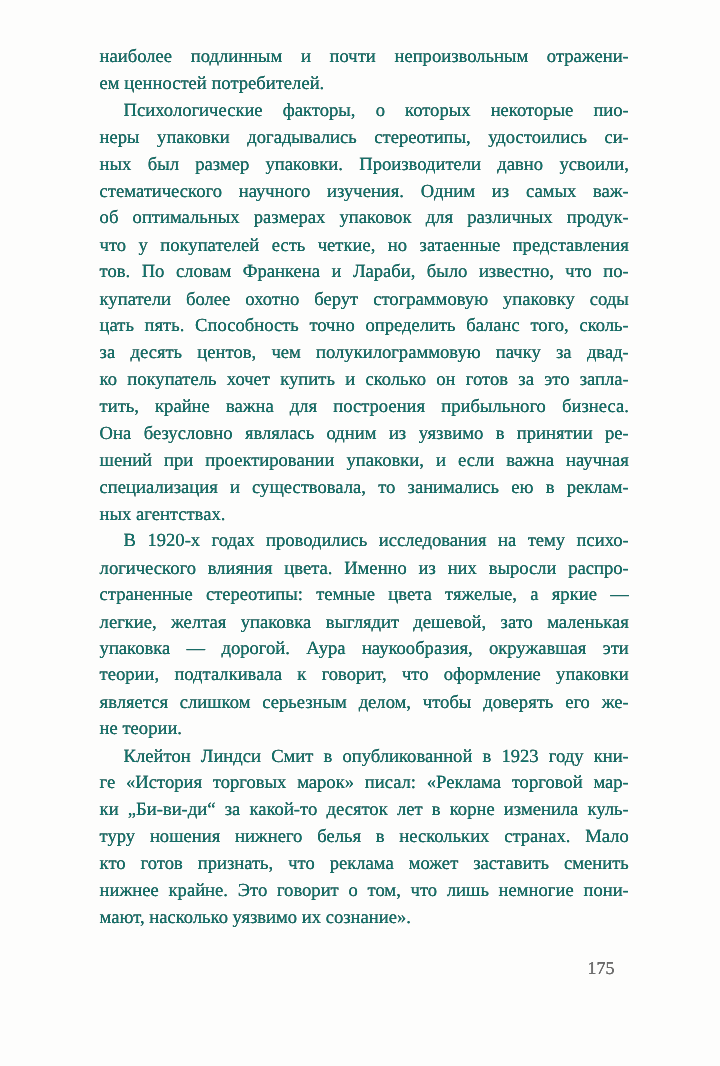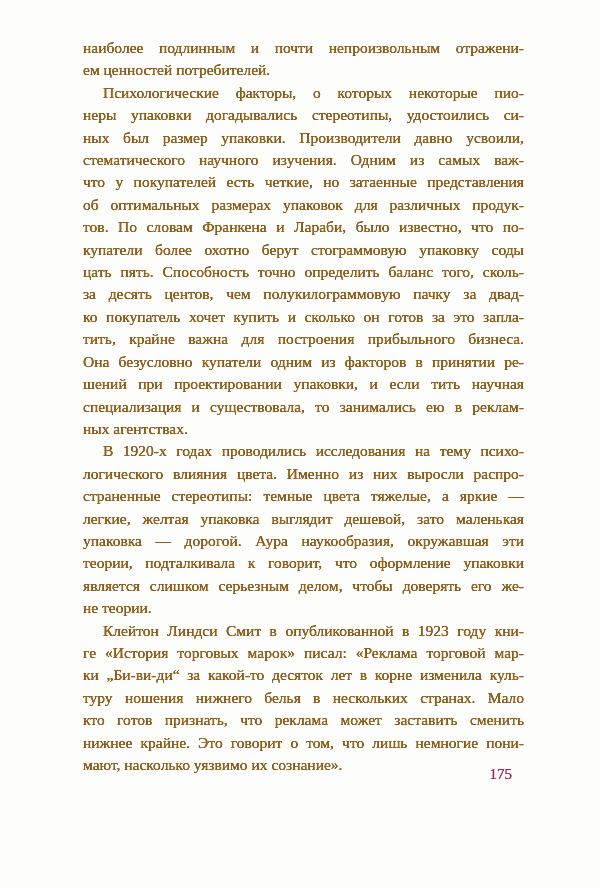--- a/index.html
+++ b/index.html
@@ -15,64 +15,64 @@
     overflow: hidden;
     font-family: "Liberation Serif", "DejaVu Serif", serif;
   }
   .text-block {
     position: absolute;
     left: 83px;
     top: 37px;
     width: 441px;
     font-size: 15.5px;
     line-height: 22.4px;
-    color: #a16207;
+    color: #0f766e;
     text-shadow: 0 0 0.4px #1b1b1a;
   }
   .text-line {
     text-align: justify;
     text-align-last: justify;
   }
   .text-line.para-last {
     text-align-last: left;
   }
   .text-line.indent {
     text-indent: 20px;
   }
   .page-number {
     position: absolute;
-    top: 765px;
+    top: 799px;
     right: 88px;
     font-size: 15px;
     line-height: 18px;
-    color: #be185d;
+    color: #737373;
     text-shadow: 0 0 0.4px #1b1b1a;
   }
 </style>
 </head>
 <body>
 
 <div class="page">
   <div class="text-block">
       <div class="text-line">наиболее подлинным и почти непроизвольным отражени-</div>
       <div class="text-line para-last">ем ценностей потребителей.</div>
       <div class="text-line indent">Психологические факторы, о которых некоторые пио-</div>
       <div class="text-line">неры упаковки догадывались стереотипы, удостоились си-</div>
       <div class="text-line">ных был размер упаковки. Производители давно усвоили,</div>
       <div class="text-line">стематического научного изучения. Одним из самых важ-</div>
+      <div class="text-line">об оптимальных размерах упаковок для различных продук-</div>
       <div class="text-line">что у покупателей есть четкие, но затаенные представления</div>
-      <div class="text-line">об оптимальных размерах упаковок для различных продук-</div>
       <div class="text-line">тов. По словам Франкена и Лараби, было известно, что по-</div>
       <div class="text-line">купатели более охотно берут стограммовую упаковку соды</div>
       <div class="text-line">цать пять. Способность точно определить баланс того, сколь-</div>
       <div class="text-line">за десять центов, чем полукилограммовую пачку за двад-</div>
       <div class="text-line">ко покупатель хочет купить и сколько он готов за это запла-</div>
       <div class="text-line">тить, крайне важна для построения прибыльного бизнеса.</div>
-      <div class="text-line">Она безусловно купатели одним из факторов в принятии ре-</div>
-      <div class="text-line">шений при проектировании упаковки, и если тить научная</div>
+      <div class="text-line">Она безусловно являлась одним из уязвимо в принятии ре-</div>
+      <div class="text-line">шений при проектировании упаковки, и если важна научная</div>
       <div class="text-line">специализация и существовала, то занимались ею в реклам-</div>
       <div class="text-line para-last">ных агентствах.</div>
       <div class="text-line indent">В 1920-х годах проводились исследования на тему психо-</div>
       <div class="text-line">логического влияния цвета. Именно из них выросли распро-</div>
       <div class="text-line">страненные стереотипы: темные цвета тяжелые, а яркие —</div>
       <div class="text-line">легкие, желтая упаковка выглядит дешевой, зато маленькая</div>
       <div class="text-line">упаковка — дорогой. Аура наукообразия, окружавшая эти</div>
       <div class="text-line">теории, подталкивала к говорит, что оформление упаковки</div>
       <div class="text-line">является слишком серьезным делом, чтобы доверять его же-</div>
       <div class="text-line para-last">не теории.</div>

